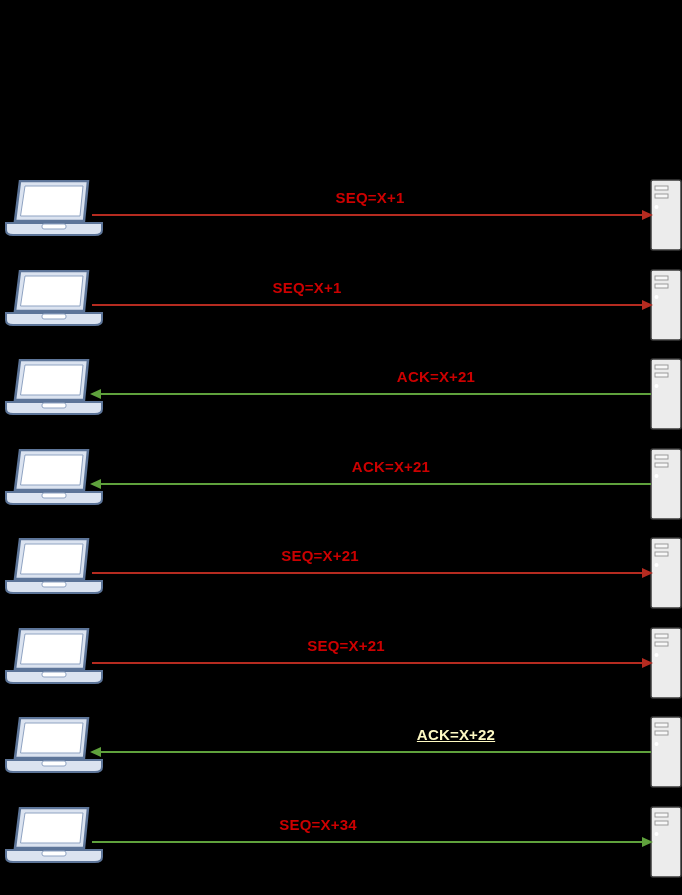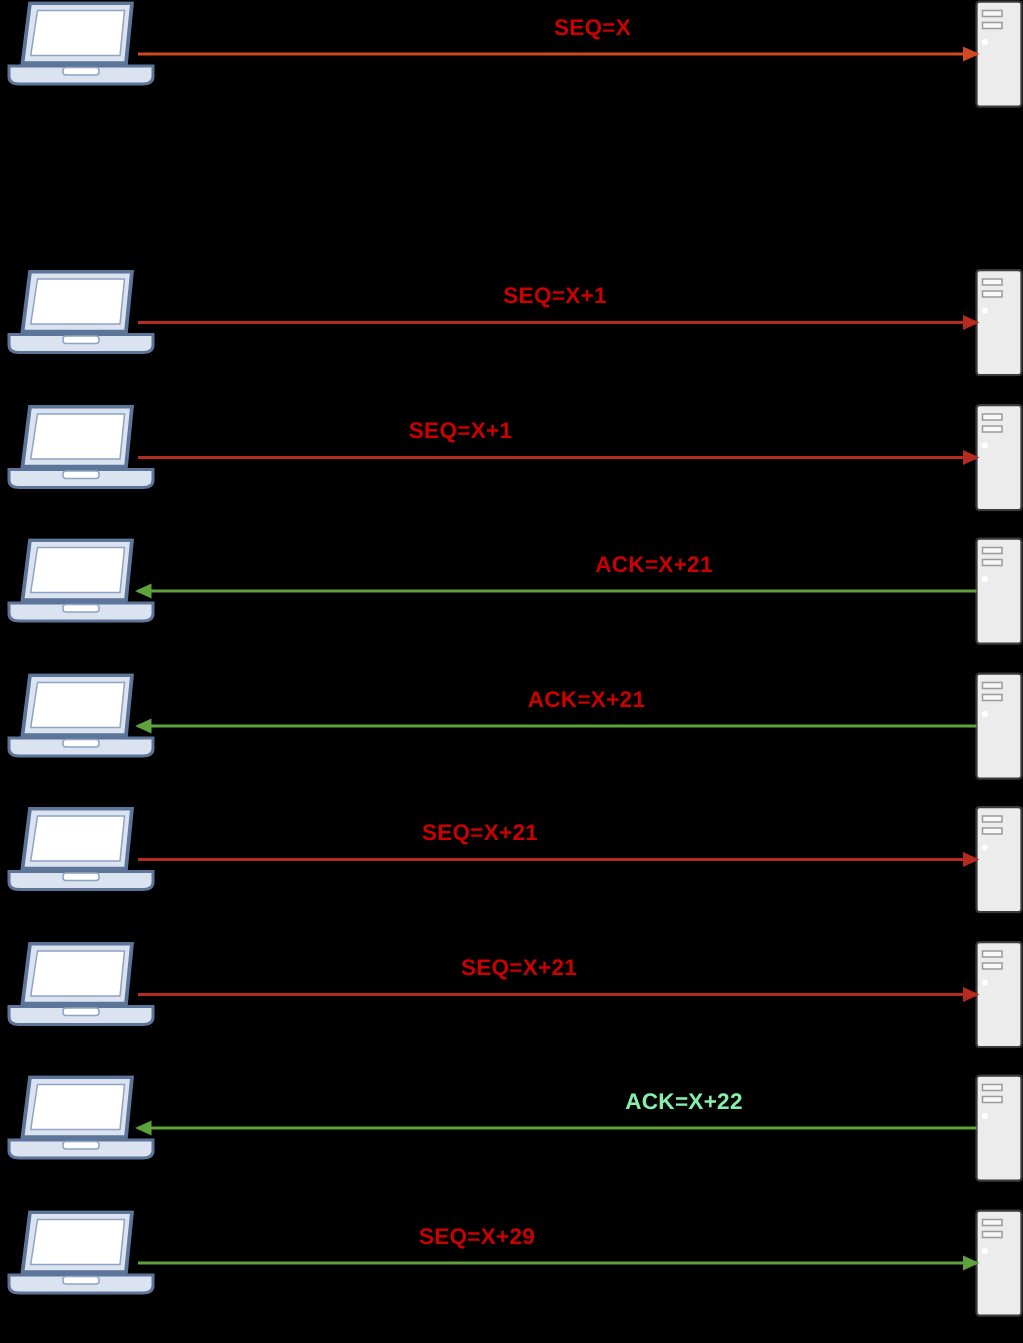--- a/index.html
+++ b/index.html
@@ -28,47 +28,20 @@
     transform: translateX(-50%);
     font-weight: bold; font-size: 15px;
     white-space: nowrap;
     letter-spacing: 0.2px;
   }
 </style>
 </head>
 <body>
 
 <div id="canvas">
-  <div class="row" style="top: 0px;">
-
-    <div class="laptop">
-      <svg width="100" height="60" viewBox="0 0 100 60">
-        <polygon points="16,1 84,1 80,41 11,41" fill="#dbe3f0" stroke="#5d7599" stroke-width="2.5"></polygon>
-        <polygon points="21,6 79,6 76,36 16.5,36" fill="#ffffff" stroke="#8fa3c2" stroke-width="1"></polygon>
-        <path d="M2,43 L98,43 L98,50 Q98,55 91,55 L9,55 Q2,55 2,50 Z" fill="#dbe3f0" stroke="#5d7599" stroke-width="2"></path>
-        <rect x="38" y="44" width="24" height="5" rx="2" fill="#ffffff" stroke="#8fa3c2" stroke-width="1"></rect>
-      </svg>
-    </div>
-
-    <div class="server">
-      <svg width="32" height="72" viewBox="0 0 32 72">
-        <rect x="1" y="1" width="30" height="70" rx="2" fill="#ececec" stroke="#3a3a3a" stroke-width="1.5"></rect>
-        <rect x="5" y="7" width="13" height="4" fill="#f8f8f8" stroke="#9a9a9a" stroke-width="1"></rect>
-        <rect x="5" y="15" width="13" height="4" fill="#f8f8f8" stroke="#9a9a9a" stroke-width="1"></rect>
-        <circle cx="6.5" cy="28" r="2" fill="#ffffff"></circle>
-      </svg>
-    </div>
-
-    <div class="arrow">
-      <div class="arrow-line" style="background: rgb(208, 73, 31);"></div>
-      <div class="arrow-head head-right" style="border-left-color: rgb(208, 73, 31);"></div>
-    </div>
-
-    <span class="msg-label" style="left: 395px; color: rgb(204, 0, 0);">SEQ=X</span>
-  </div>
 
 
   <div class="row" style="top: 179px;">
 
     <div class="laptop">
       <svg width="100" height="60" viewBox="0 0 100 60">
         <polygon points="16,1 84,1 80,41 11,41" fill="#dbe3f0" stroke="#5d7599" stroke-width="2.5"></polygon>
         <polygon points="21,6 79,6 76,36 16.5,36" fill="#ffffff" stroke="#8fa3c2" stroke-width="1"></polygon>
         <path d="M2,43 L98,43 L98,50 Q98,55 91,55 L9,55 Q2,55 2,50 Z" fill="#dbe3f0" stroke="#5d7599" stroke-width="2"></path>
         <rect x="38" y="44" width="24" height="5" rx="2" fill="#ffffff" stroke="#8fa3c2" stroke-width="1"></rect>
@@ -250,21 +223,21 @@
         <rect x="5" y="15" width="13" height="4" fill="#f8f8f8" stroke="#9a9a9a" stroke-width="1"></rect>
         <circle cx="6.5" cy="28" r="2" fill="#ffffff"></circle>
       </svg>
     </div>
 
     <div class="arrow">
       <div class="arrow-line" style="background: rgb(95, 161, 60);"></div>
       <div class="arrow-head head-left" style="border-right-color: rgb(95, 161, 60);"></div>
     </div>
 
-    <span class="msg-label" style="left: 456px; color: #86efac;">ACK=X+22</span>
+    <span class="msg-label" style="left: 456px; color: #fef9c3; text-decoration: underline;">ACK=X+22</span>
   </div>
 
   <div class="row" style="top: 805.5px;">
 
     <div class="laptop">
       <svg width="100" height="60" viewBox="0 0 100 60">
         <polygon points="16,1 84,1 80,41 11,41" fill="#dbe3f0" stroke="#5d7599" stroke-width="2.5"></polygon>
         <polygon points="21,6 79,6 76,36 16.5,36" fill="#ffffff" stroke="#8fa3c2" stroke-width="1"></polygon>
         <path d="M2,43 L98,43 L98,50 Q98,55 91,55 L9,55 Q2,55 2,50 Z" fill="#dbe3f0" stroke="#5d7599" stroke-width="2"></path>
         <rect x="38" y="44" width="24" height="5" rx="2" fill="#ffffff" stroke="#8fa3c2" stroke-width="1"></rect>
@@ -278,15 +251,15 @@
         <rect x="5" y="15" width="13" height="4" fill="#f8f8f8" stroke="#9a9a9a" stroke-width="1"></rect>
         <circle cx="6.5" cy="28" r="2" fill="#ffffff"></circle>
       </svg>
     </div>
 
     <div class="arrow">
       <div class="arrow-line" style="background: rgb(95, 161, 60);"></div>
       <div class="arrow-head head-right" style="border-left-color: rgb(95, 161, 60);"></div>
     </div>
 
-    <span class="msg-label" style="left: 318px; color: rgb(204, 0, 0);">SEQ=X+29</span>
+    <span class="msg-label" style="left: 318px; color: rgb(204, 0, 0);">SEQ=X+34</span>
   </div>
 </div>
 
 </body></html>

